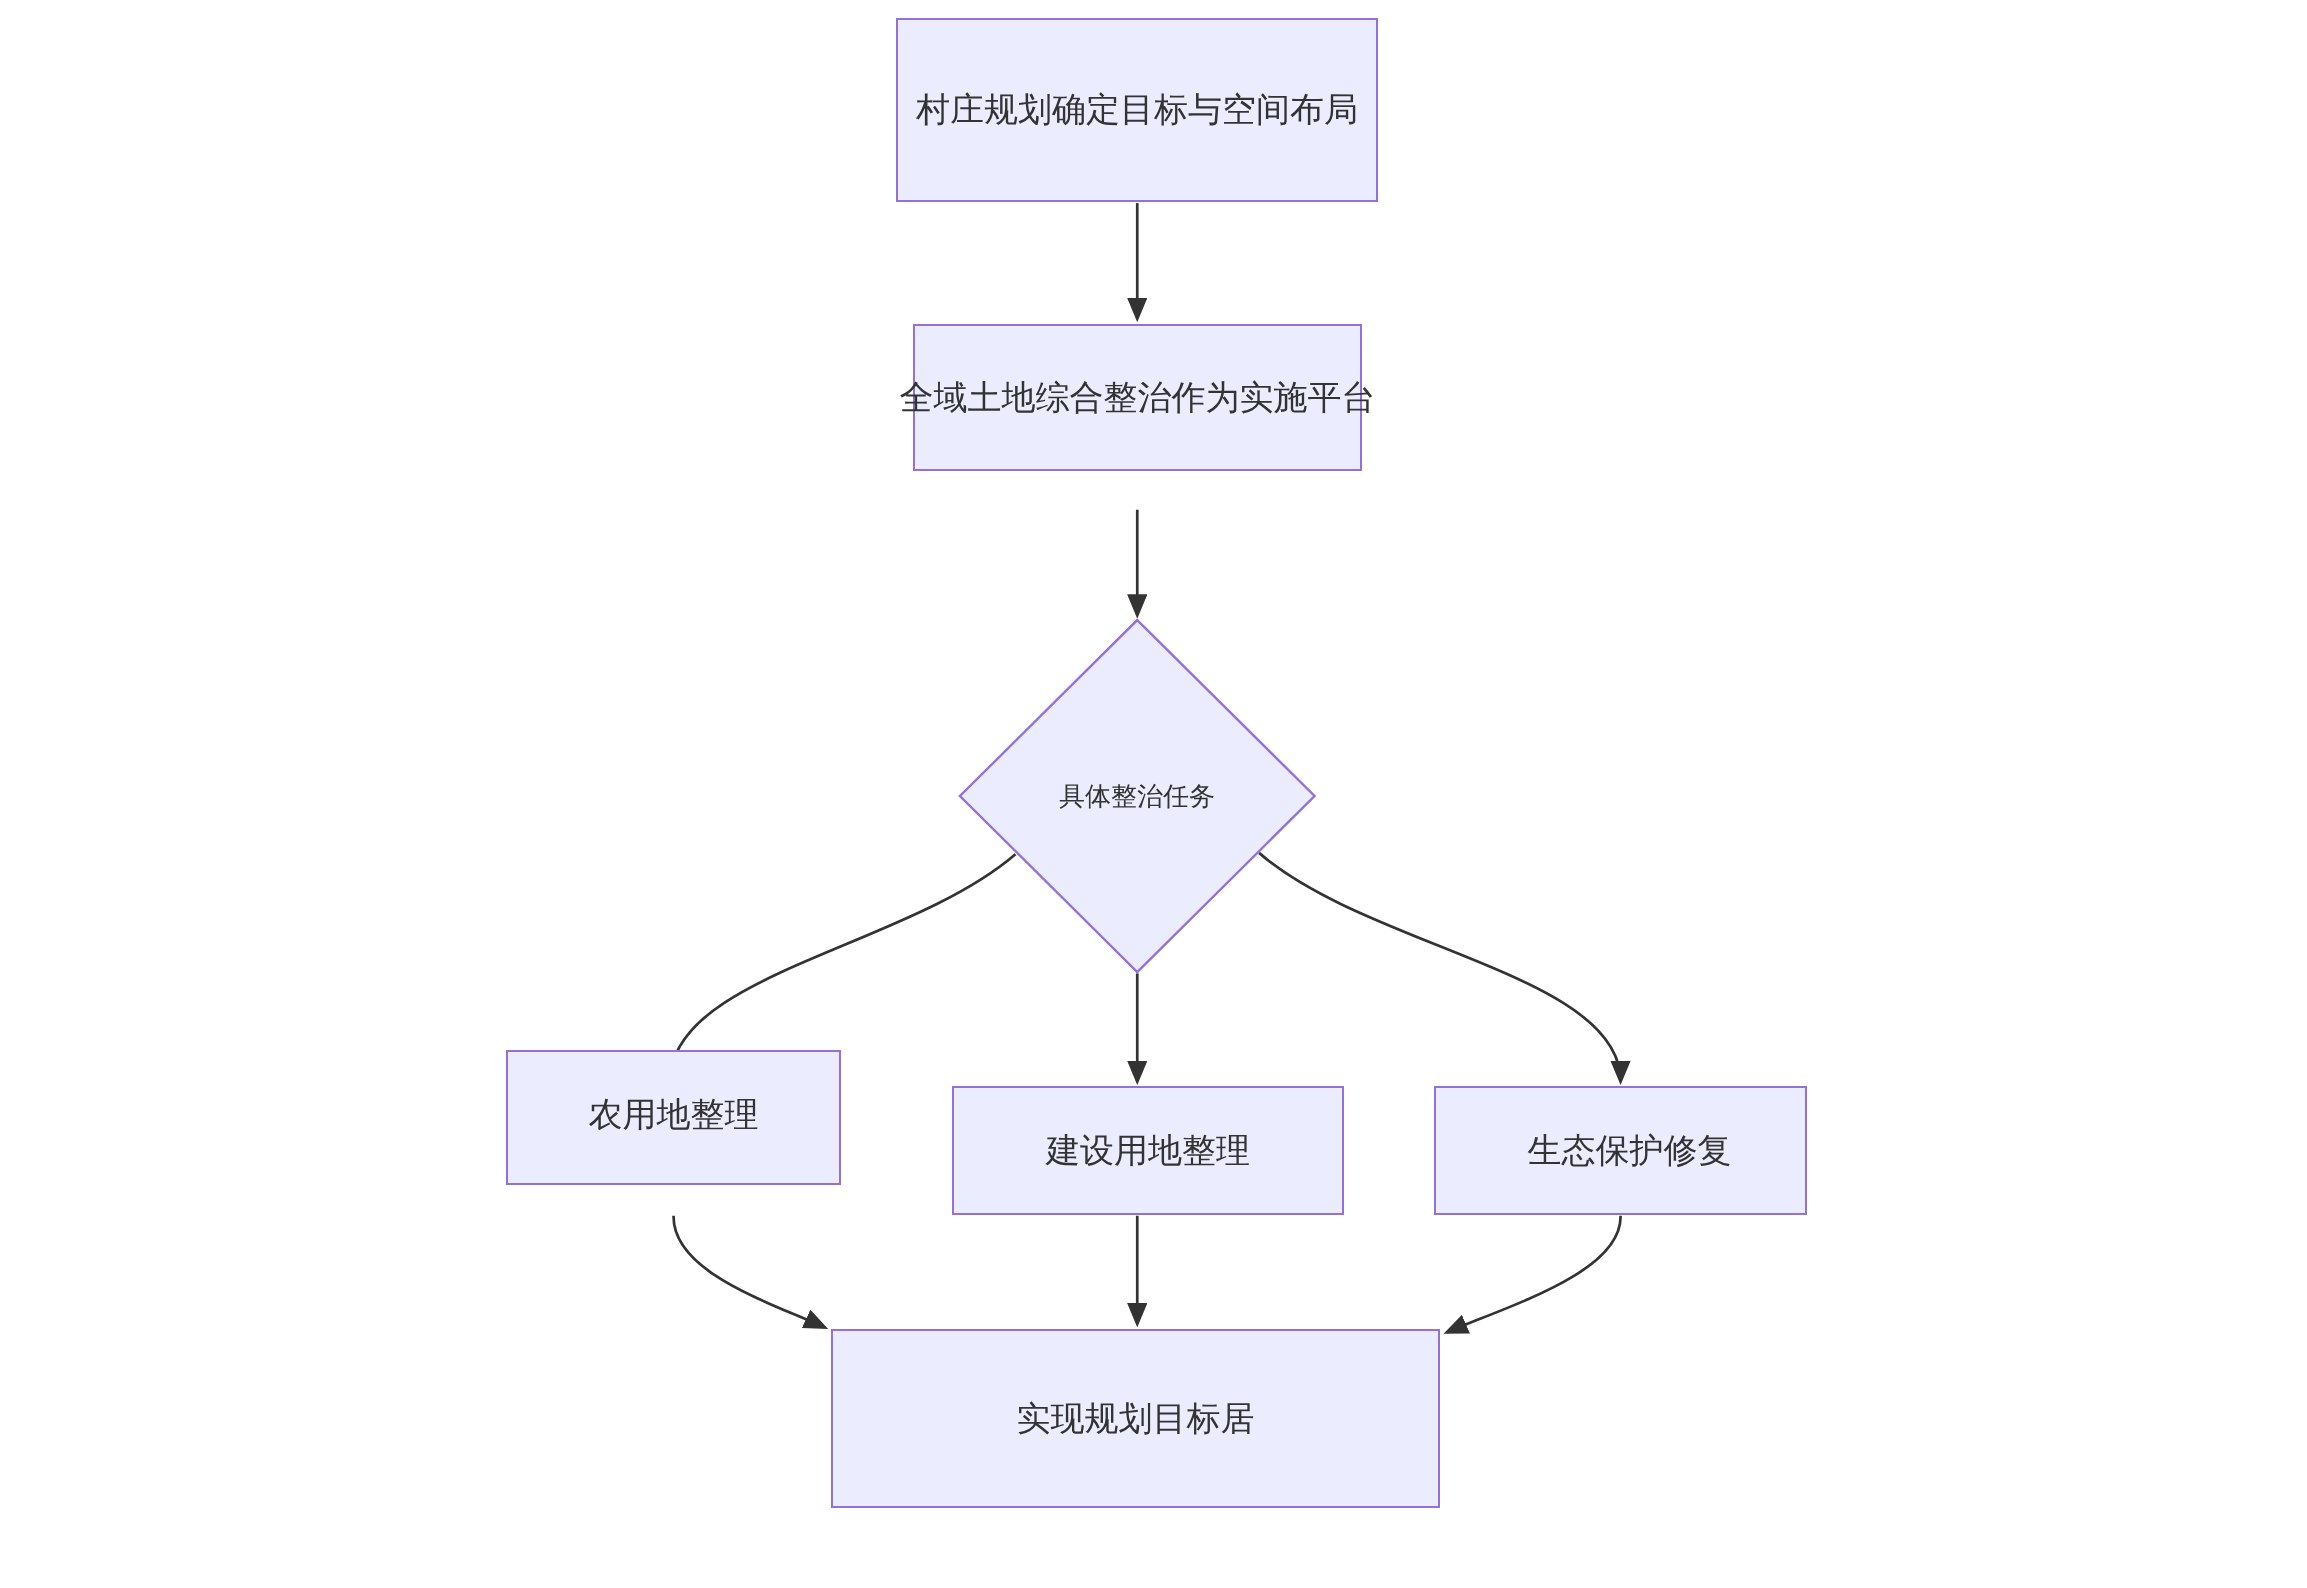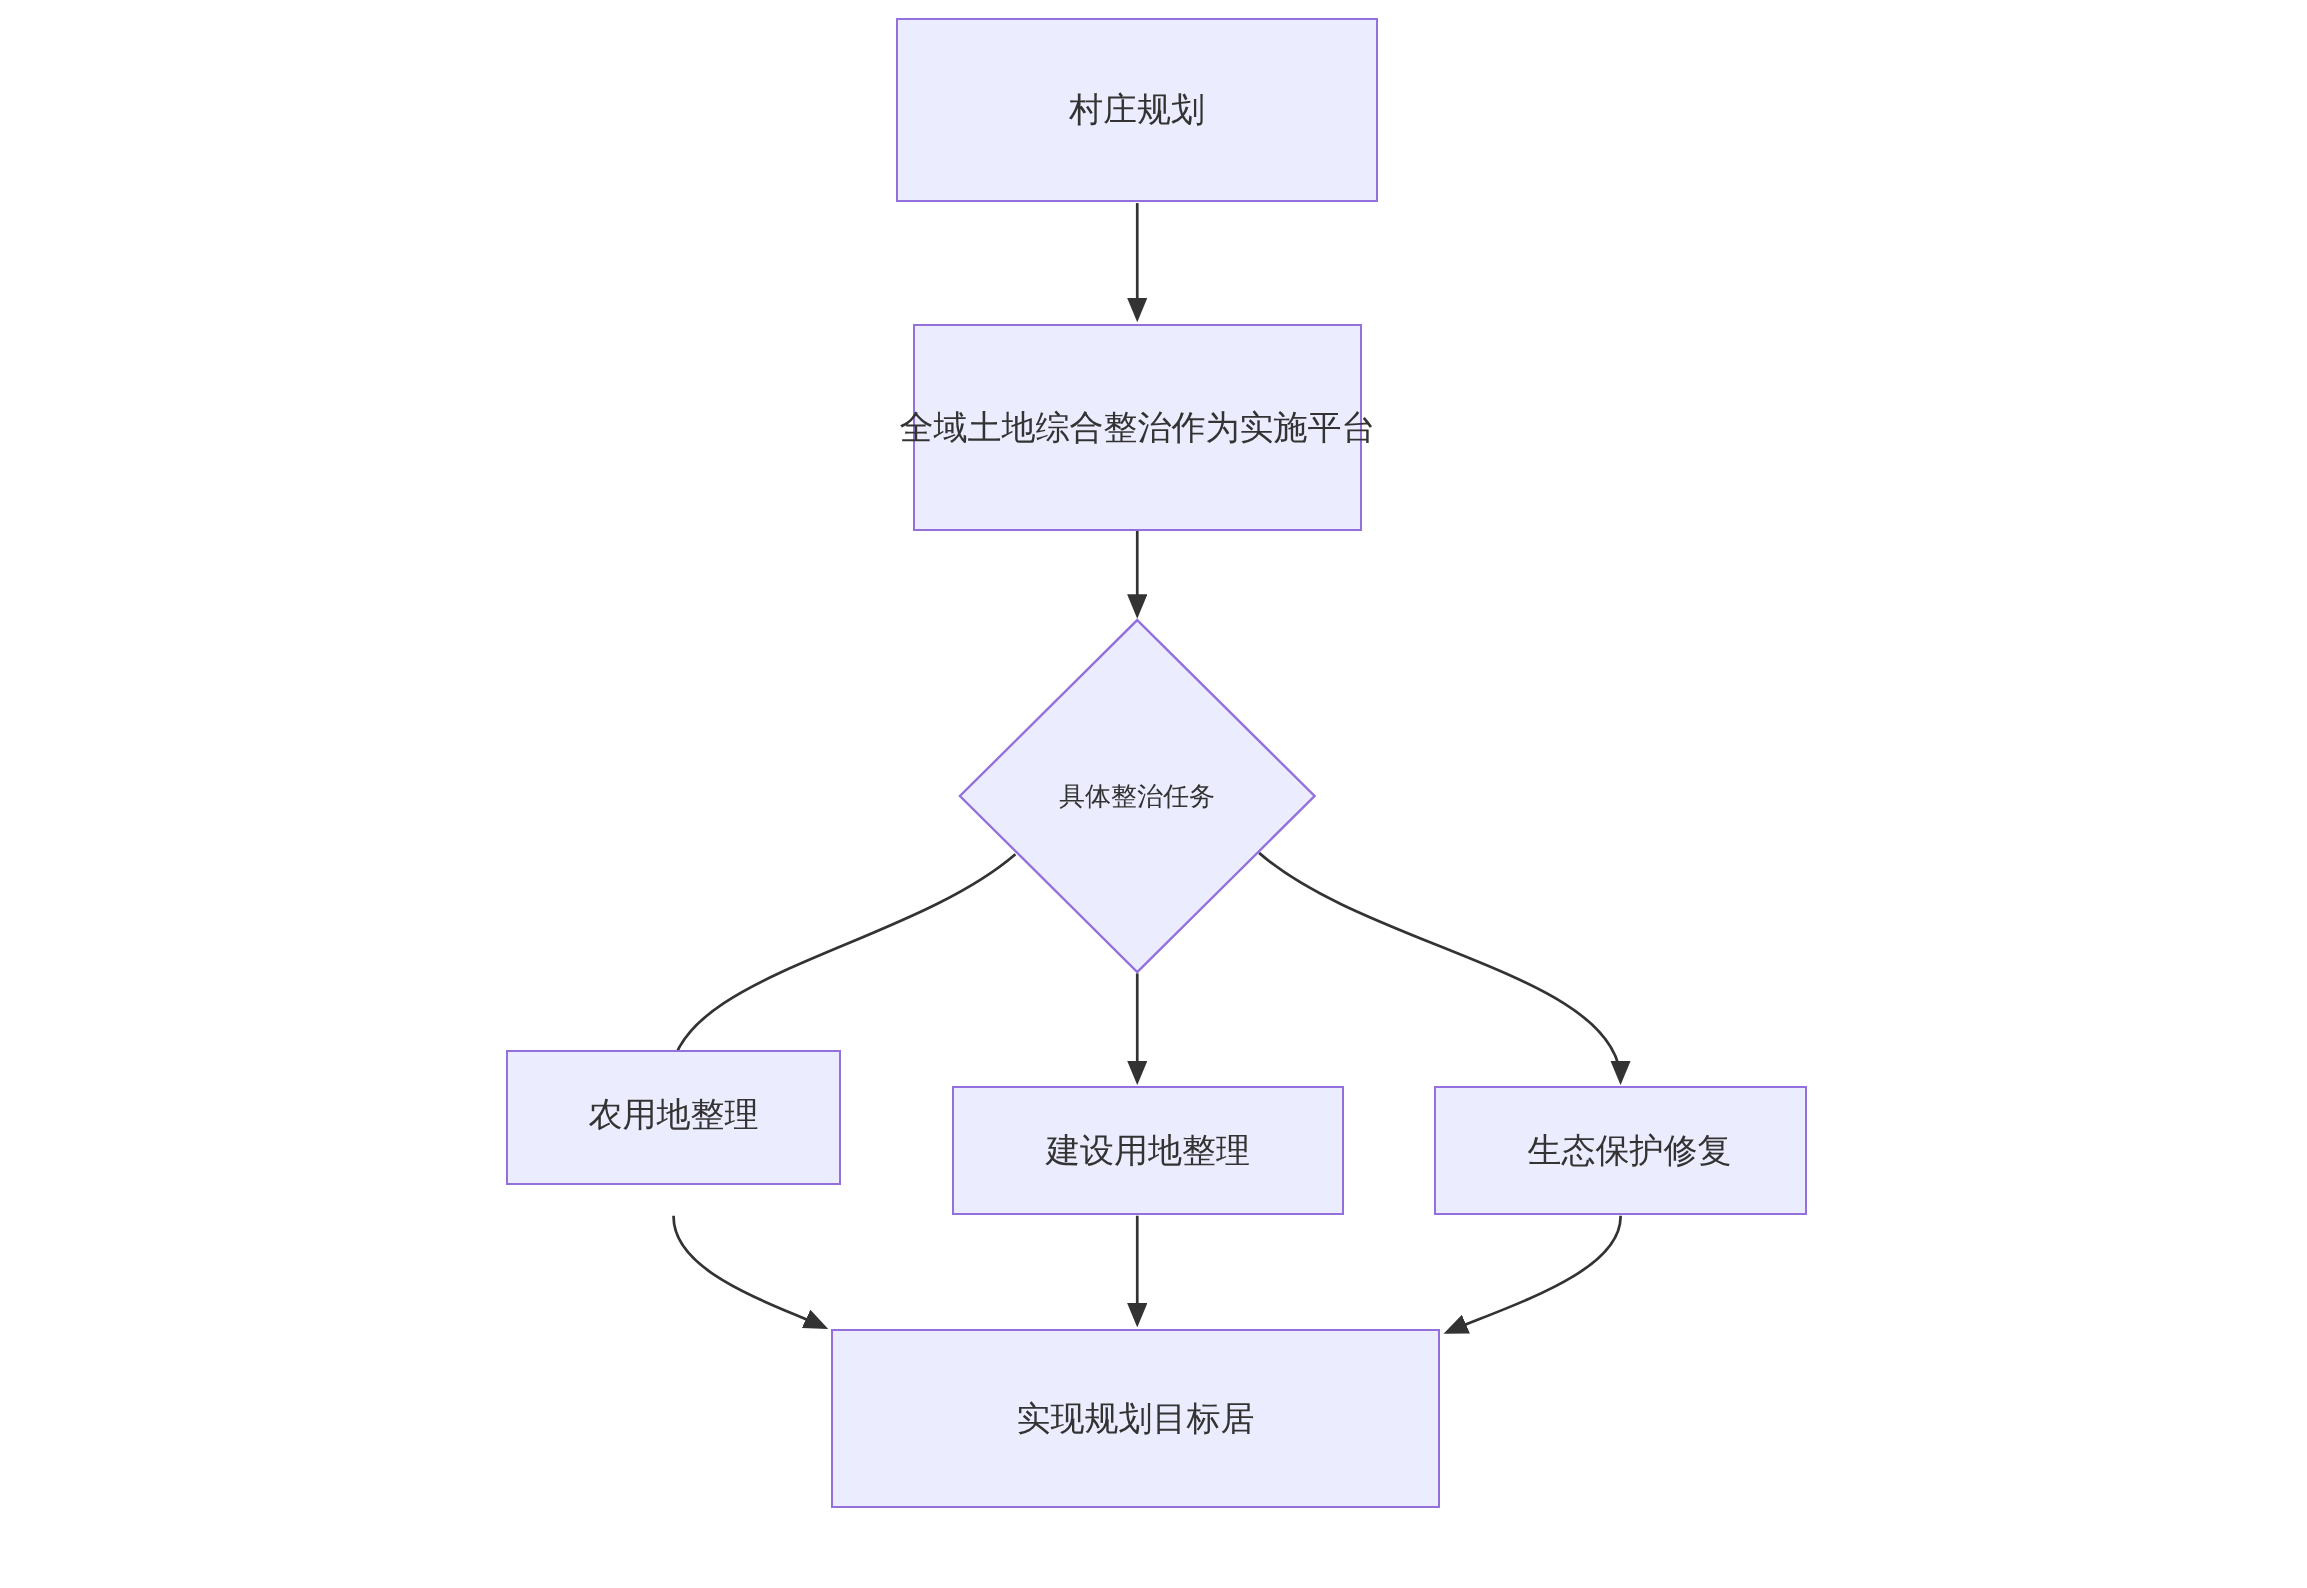--- a/index.html
+++ b/index.html
@@ -42,21 +42,21 @@
     display: flex;
     align-items: center;
     justify-content: center;
     color: #333333;
     font-size: 26px;
     line-height: 57px;
     white-space: nowrap;
     background: transparent;
   }
   .node-village-plan   { left: 896px; top: 17.6px;   width: 482px; height: 184px; }
-  .node-platform       { left: 913px; top: 324px;  width: 449px; height: 207px; }
+  .node-platform       { left: 913px; top: 324px;  width: 449px; height: 147px; }
   .node-farmland       { left: 506px;  top: 1050px; width: 335px; height: 135px; font-family: Liberation Mono, monospace; }
   .node-construction   { left: 952px; top: 1086px; width: 392px; height: 129px; }
   .node-ecology        { left: 1434px; top: 1086px; width: 373px; height: 129px; padding-left: 18px; }
   .node-goal           { left: 831px; top: 1329px; width: 609px; height: 179px; }
   .diamond-label-tasks { left: 968px; top: 762px; width: 338px; height: 68px; }
 </style>
 </head>
 <body>
 
 <div class="stage">
@@ -77,20 +77,21 @@
       <path d="M995,1796 C993,1880 1140,1925 1218,1961" marker-end="url(#arrow)"></path>
       <path d="M1680,1796 L1680,1955" marker-end="url(#arrow)"></path>
       <path d="M2394,1796 C2396,1880 2226,1930 2138,1968" marker-end="url(#arrow)"></path>
     </g>
 
     <polygon points="1680,916 1942,1176 1680,1436 1418,1176" fill="#ECECFF" stroke="#9370DB" stroke-width="3.5"></polygon>
   </svg>
 
   <div class="node node-village-plan">
     <div>村庄规划</div>
+    <div>确定目标与空间布局</div>
   </div>
 
   <div class="node node-platform">
     <div>全域土地综合整治</div>
     <div>作为实施平台</div>
   </div>
 
   <div class="diamond-label diamond-label-tasks">具体整治任务</div>
 
   <div class="node node-farmland">

